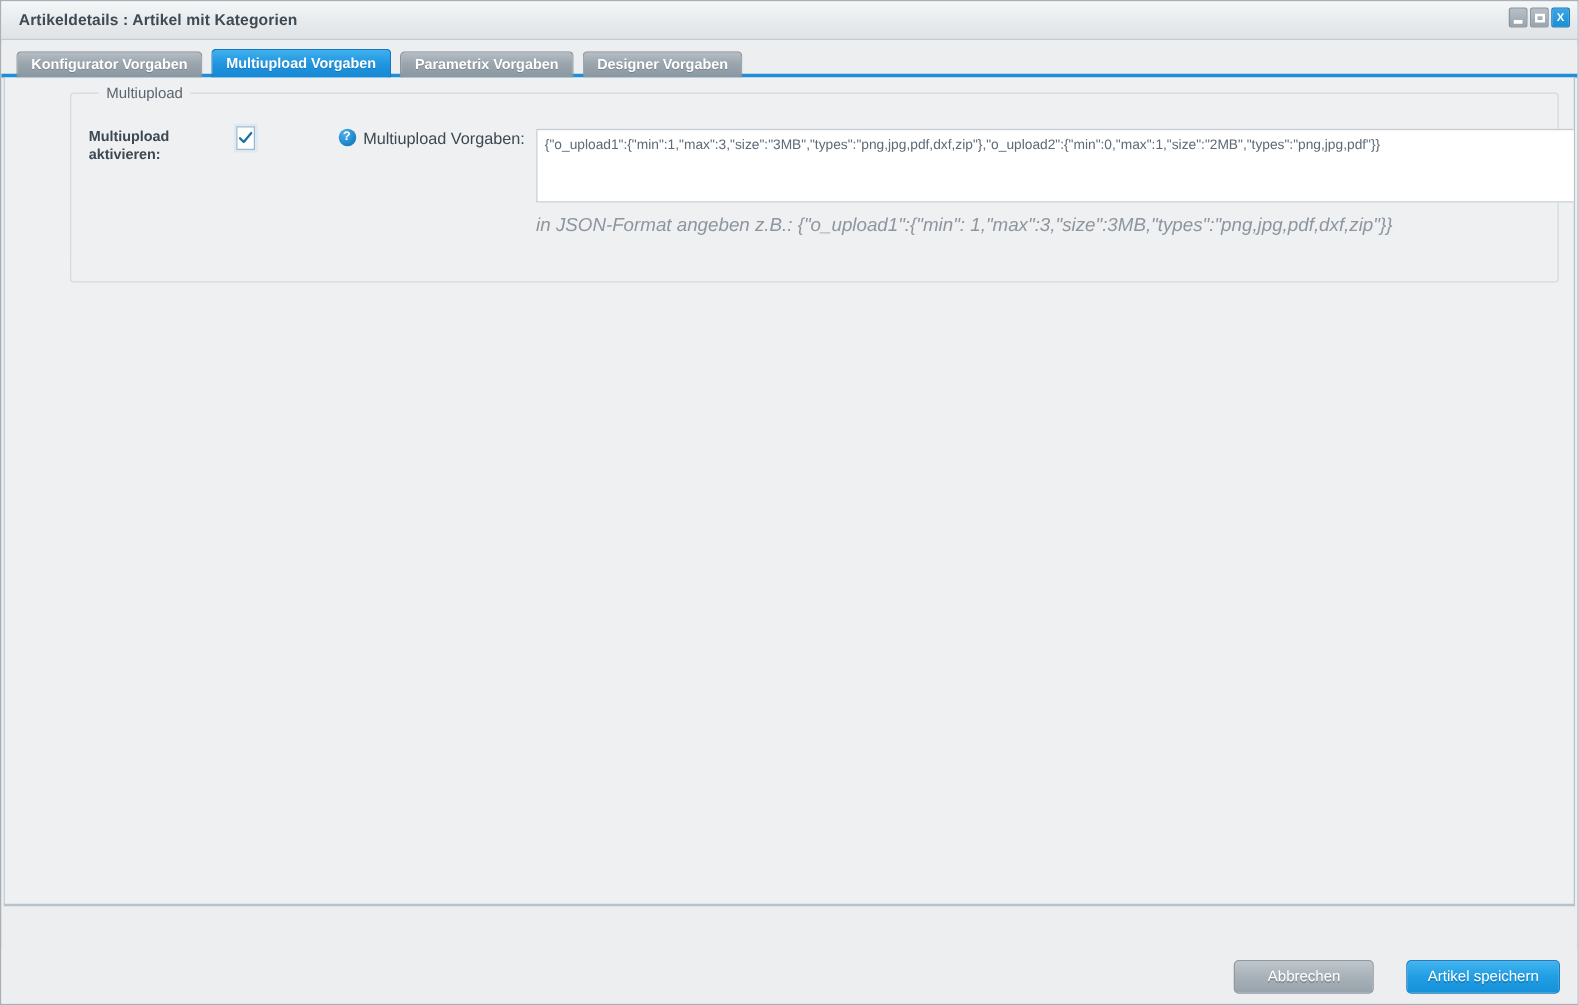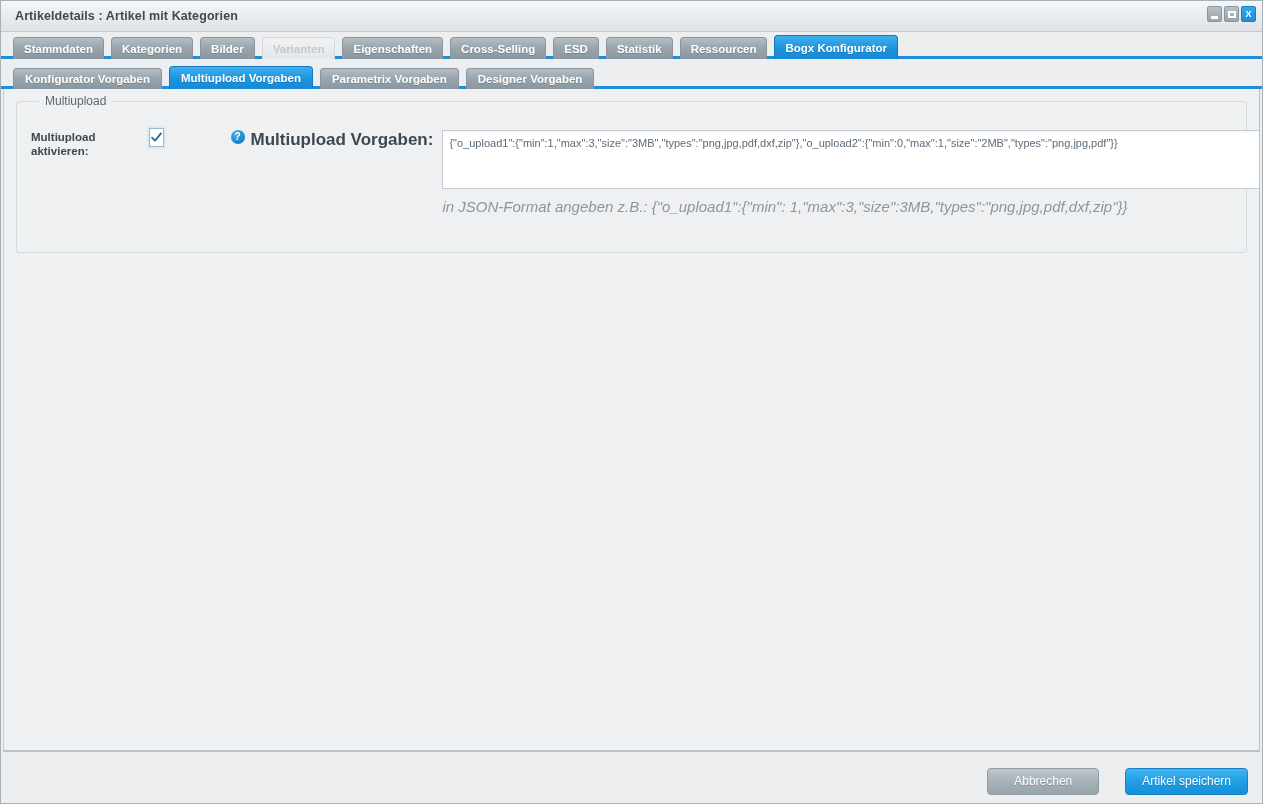--- a/index.html
+++ b/index.html
@@ -169,20 +169,21 @@
     overflow: hidden;
   }
 
   .fieldset {
     position: relative;
     border: 1px solid #d5dadd;
     border-radius: 3px;
     background: #eff0f2;
     padding: 18px 14px 16px 14px;
     height: 152px;
+    margin-left: 40px;
   }
   .fieldset-legend {
     position: absolute;
     top: -8px;
     left: 22px;
     background: #eff0f2;
     padding: 0 6px;
     font-size: 12px;
     color: #5c6670;
   }
@@ -224,22 +225,22 @@
     font-weight: bold;
     display: flex;
     align-items: center;
     justify-content: center;
     cursor: pointer;
     flex: none;
     line-height: 1;
   }
 
   .vorgaben-label {
-    font-size: 17px;
-    font-weight: bold;
+    font-size: 13px;
+    font-weight: normal;
     color: #3c4851;
     margin-left: 6px;
     padding-top: 0px;
     white-space: nowrap;
   }
 
   .vorgaben-group {
     display: flex;
     align-items: flex-start;
     margin-left: 31px;
@@ -318,32 +319,20 @@
       <div class="win-btn min">
         <span class="glyph-min"></span>
       </div>
       <div class="win-btn max">
         <span class="glyph-max"></span>
       </div>
       <div class="win-btn close">X</div>
     </div>
   </div>
 
-  <div class="tabstrip">
-    <div class="tab">Stammdaten</div>
-    <div class="tab">Kategorien</div>
-    <div class="tab">Bilder</div>
-    <div class="tab disabled">Varianten</div>
-    <div class="tab">Eigenschaften</div>
-    <div class="tab">Cross-Selling</div>
-    <div class="tab">ESD</div>
-    <div class="tab">Statistik</div>
-    <div class="tab">Ressourcen</div>
-    <div class="tab active">Bogx Konfigurator</div>
-  </div>
 
   <div class="subtabstrip">
     <div class="subtab">Konfigurator Vorgaben</div>
     <div class="subtab active">Multiupload Vorgaben</div>
     <div class="subtab">Parametrix Vorgaben</div>
     <div class="subtab">Designer Vorgaben</div>
   </div>
 
   <div class="content-body">
 

